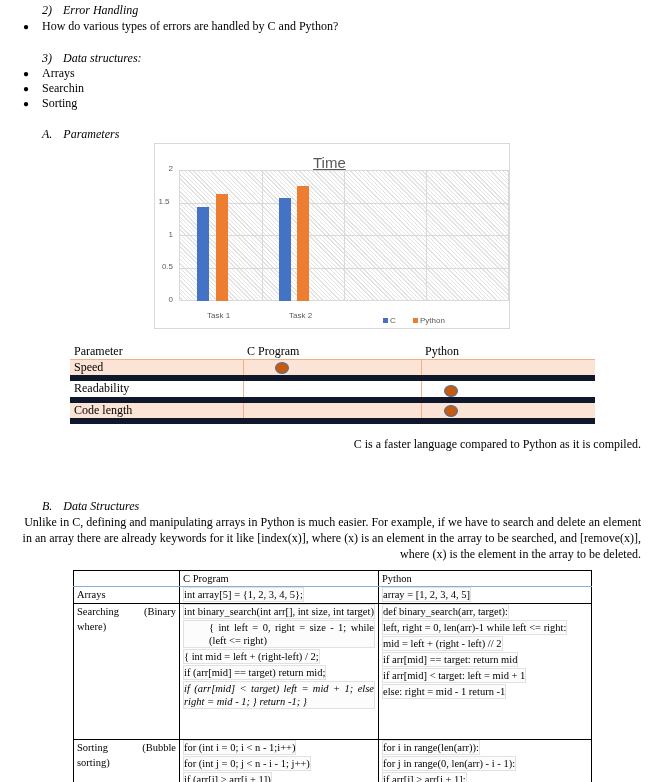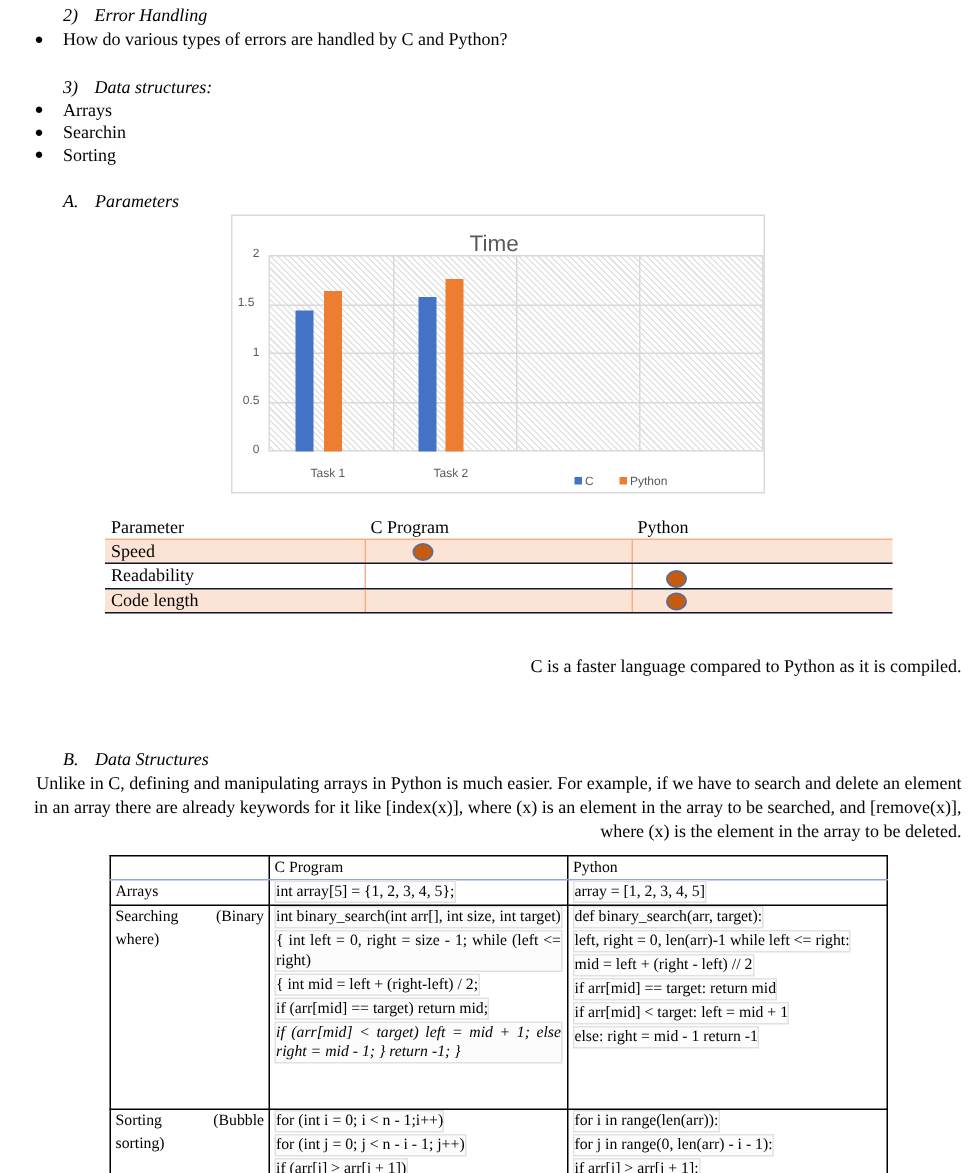--- a/index.html
+++ b/index.html
@@ -15,29 +15,29 @@
   #plot { position:absolute; left:24px; top:26px; width:330px; height:131px;
           background: repeating-linear-gradient(45deg, #ffffff 0px, #ffffff 2px, #e3e3e3 2px, #e3e3e3 3px);
           border-left:1px solid #d9d9d9; border-right:1px solid #d9d9d9; box-sizing:border-box; }
   .hgrid { position:absolute; left:0; right:0; height:1px; background:#d9d9d9; }
   .vgrid { position:absolute; top:0; bottom:0; width:1px; background:#d9d9d9; }
   .bar { position:absolute; bottom:0; width:12px; }
   .ytick { position:absolute; left:0; width:18px; text-align:right;
            font-family:"Liberation Sans", sans-serif; font-size:8px; color:#595959; }
   .xtick { position:absolute; font-family:"Liberation Sans", sans-serif; font-size:8px; color:#595959; }
   #chart-title { position:absolute; left:158px; top:10px; font-family:"Liberation Sans", sans-serif;
-                 font-size:15px; color:#595959; }
+                 font-size:15px; color:#595959;text-decoration:underline; }
   .legend { position:absolute; top:172px; font-family:"Liberation Sans", sans-serif; font-size:8px; color:#595959; }
   .swatch { display:inline-block; width:5px; height:5px; margin-right:2px; vertical-align:middle; }
 
   
   #param-table { position:absolute; left:70px; top:344px; width:525px; border-collapse:collapse; }
   #param-table td { height:15px; padding:0 4px; font-size:12px; line-height:15px; vertical-align:top; }
   #param-table tr.head td { border-bottom:1px solid #f4b083; }
-  #param-table tr.row td { border-bottom:1px solid #0f172a; }
+  #param-table tr.row td { border-bottom:6px solid #0f172a; }
   #param-table tr.row td + td { border-left:1px solid #f4b083; }
   #param-table tr.shade td { background:#fbe4d5; }
   .dot { display:inline-block; width:14px; height:12px; border-radius:50%; background:#c55a11;
          border:1px solid #4a6fa5; box-sizing:border-box; vertical-align:top; margin-top:2px; }
 
   
   #code-table { position:absolute; left:73px; top:570px; width:519px; border-collapse:collapse; }
   #code-table td { border:1px solid #000; padding:0 3px; vertical-align:top; font-size:10.5px; line-height:15px; }
   #code-table tr.head td { border-bottom:1px solid #8eaadb; }
   .lbl-split { display:flex; justify-content:space-between; }
@@ -155,21 +155,21 @@
   <tr>
     <td>
       <div class="lbl-split">
             <span>Searching</span>
             <span>(Binary</span>
           </div>
       <div>where)</div>
     </td>
     <td style="text-align:justify;">
       <span class="code-line" style="white-space:normal;">int binary_search(int arr[], int size, int target)</span>
-      <span class="code-line" style="white-space:normal;">{ int left = 0, right = size - 1; while (left &lt;= right)</span>
+      <span class="code-line" style="white-space:normal;padding-left:25px;">{ int left = 0, right = size - 1; while (left &lt;= right)</span>
       <span class="code-line">{ int mid = left + (right-left) / 2;</span>
       <span class="code-line"> if (arr[mid] == target) return mid;</span>
       <span class="code-line" style="white-space:normal;font-style:italic;"> if (arr[mid] &lt; target) left = mid + 1; else right = mid - 1; } return -1; }</span>
     </td>
     <td style="height:135px;">
       <span class="code-line">def binary_search(arr, target):</span><br>
       <span class="code-line">left, right = 0, len(arr)-1 while left &lt;= right:</span><br>
       <span class="code-line">mid = left + (right - left) // 2</span><br>
       <span class="code-line">if arr[mid] == target: return mid</span><br>
       <span class="code-line">if arr[mid] &lt; target: left = mid + 1</span><br>

